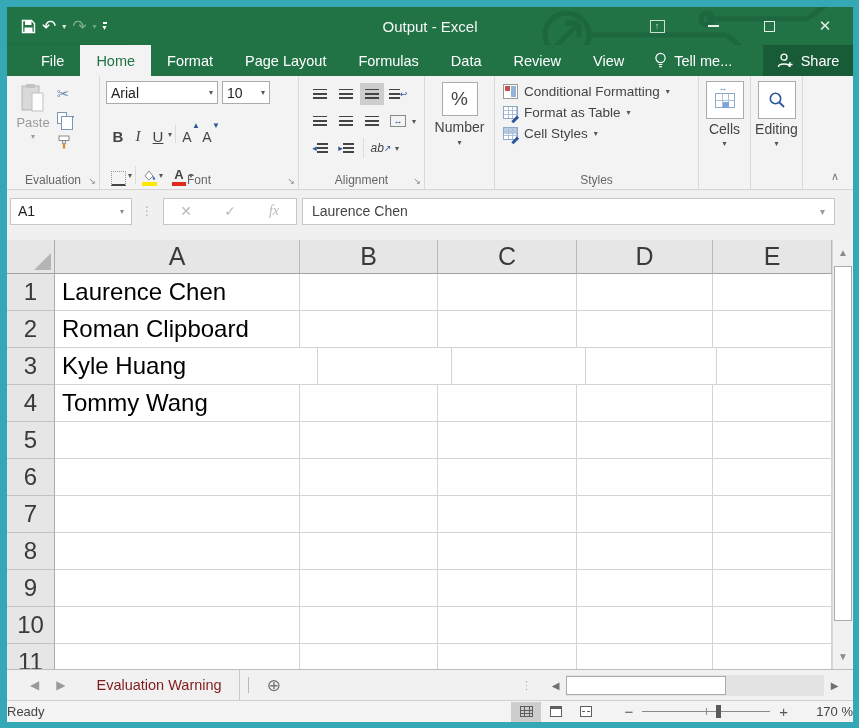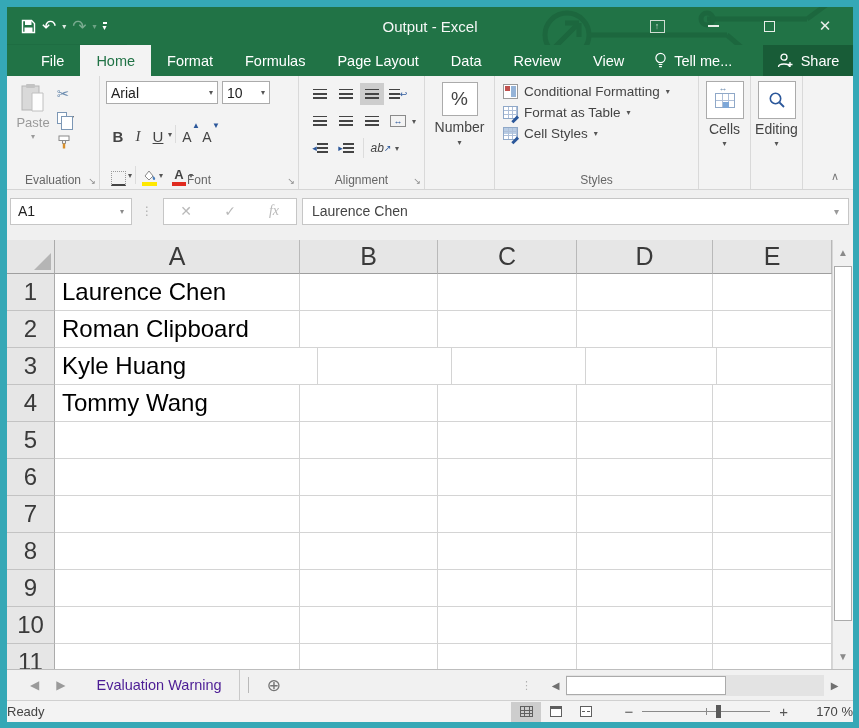--- a/index.html
+++ b/index.html
@@ -113,21 +113,21 @@
     align-items:center; justify-content:center; }
   .cells-ic { position:relative; width:20px; height:15px; border:1px solid #8fa8c8;
     background:
       repeating-linear-gradient(to right, transparent 0 5.6px, #aebfd8 5.6px 6.6px),
       repeating-linear-gradient(to bottom, transparent 0 6.5px, #aebfd8 6.5px 7.5px), #fff; }
   .cells-ic::before { content:""; position:absolute; left:7px; top:8px; width:6px; height:6px; background:#7da7d8; }
   .cells-ic::after { content:"\2194"; position:absolute; top:-11px; left:3px; font-size:9px; color:#6d8db0; }
   .ribbon-collapse { position:absolute; right:14px; bottom:6px; color:#777; font-size:11px; }
 
   
-  .fbar { height:50px; background:#f0f0f0; display:flex; align-items:center; padding:0 4px 8px 3px; flex:0 0 auto; }
+  .fbar { height:50px; background:#f0f0f0; display:flex; align-items:center; padding:0 18px 8px 3px; flex:0 0 auto; }
   .namebox { width:122px; height:27px; background:#fff; border:1px solid #c6c6c6; display:flex;
     align-items:center; justify-content:space-between; padding:0 7px; font-size:14px; color:#222; }
   .fdots { color:#b0b0b0; font-size:12px; letter-spacing:1px; margin:0 9px; }
   .fbtns { height:27px; background:#fff; border:1px solid #c6c6c6; display:flex; align-items:center; }
   .fbtns span { width:44px; text-align:center; font-size:14px; color:#b9b9b9; }
   .fx { color:#555; font-style:italic; font-family:"Liberation Serif",serif; font-size:15px; }
   .finput { flex:1; height:27px; background:#fff; border:1px solid #c6c6c6; margin-left:5px; display:flex;
     align-items:center; padding:0 9px; font-size:14px; color:#444; }
   .finput .fchev { margin-left:auto; color:#9a9a9a; font-size:10px; }
 
@@ -148,21 +148,21 @@
   .vscroll { position:absolute; right:0; top:0; bottom:0; width:21px; background:#f1f1f1; border-left:1px solid #d7d7d7;
     display:flex; flex-direction:column; }
   .varrow { height:25px; display:flex; align-items:center; justify-content:center; color:#8a8a8a; font-size:10px; }
   .vthumb { margin:1px 1px; height:355px; background:#fff; border:1px solid #ababab; }
   .vtrack { flex:1; }
 
   
   .sheetbar { height:31px; background:#f1f1f1; border-top:1px solid #bdbdbd; display:flex; align-items:stretch; flex:0 0 auto; position:relative; }
   .snav { display:flex; align-items:center; gap:17px; padding:0 14px 0 23px; color:#9a9a9a; font-size:12px; }
   .stabs { display:flex; align-items:stretch; }
-  .stab { display:flex; align-items:center; padding:0 17px; font-size:14.5px; color:#4c1d95;
+  .stab { display:flex; align-items:center; padding:0 17px; font-size:14.5px; color:#7f1d1d;
     border-right:1px solid #c9c9c9; }
   .stab.active { background:#fff; color:#217346; font-weight:bold; border-left:1px solid #c9c9c9;
     box-shadow:inset 0 -3px 0 #217346; }
   .stab-sep { width:1px; background:#b9b9b9; margin:7px 8px; }
   .addsheet { display:flex; align-items:center; padding:0 10px; color:#757575; font-size:17px; }
   .hscroll-zone { position:absolute; right:0; top:0; bottom:0; display:flex; align-items:center; }
   .hdots { color:#b0b0b0; font-size:11px; letter-spacing:1px; margin-right:12px; }
   .hscroll { width:300px; height:21px; background:#e3e3e3; display:flex; align-items:stretch; margin-right:8px; }
   .harrow { width:21px; display:flex; align-items:center; justify-content:center; color:#707070; font-size:10px; background:#f1f1f1; }
   .hthumb { width:160px; background:#fff; border:1px solid #ababab; margin:1px 0; }
@@ -239,22 +239,22 @@
             </div>
         </div>
       </div>
     </div>
 
     <div class="tabrow">
       <div id="tab-strip" style="display:flex;margin-left:18px;">
           <div class="rtab">File</div>
           <div class="rtab active">Home</div>
           <div class="rtab">Format</div>
+          <div class="rtab">Page Layout</div>
           <div class="rtab">Formulas</div>
-          <div class="rtab">Page Layout</div>
           <div class="rtab">Data</div>
           <div class="rtab">Review</div>
           <div class="rtab">View</div>
         </div>
       <div class="tellme">
         <svg width="13" height="17" viewBox="0 0 13 17">
           <circle cx="6.5" cy="6" r="4.6" fill="none" stroke="#fff" stroke-width="1.2"></circle>
           <path d="M4.7 12.5 h3.6 M5.1 14.6 h2.8" stroke="#fff" stroke-width="1.2"></path>
         </svg>
         <span>Tell me...</span>

